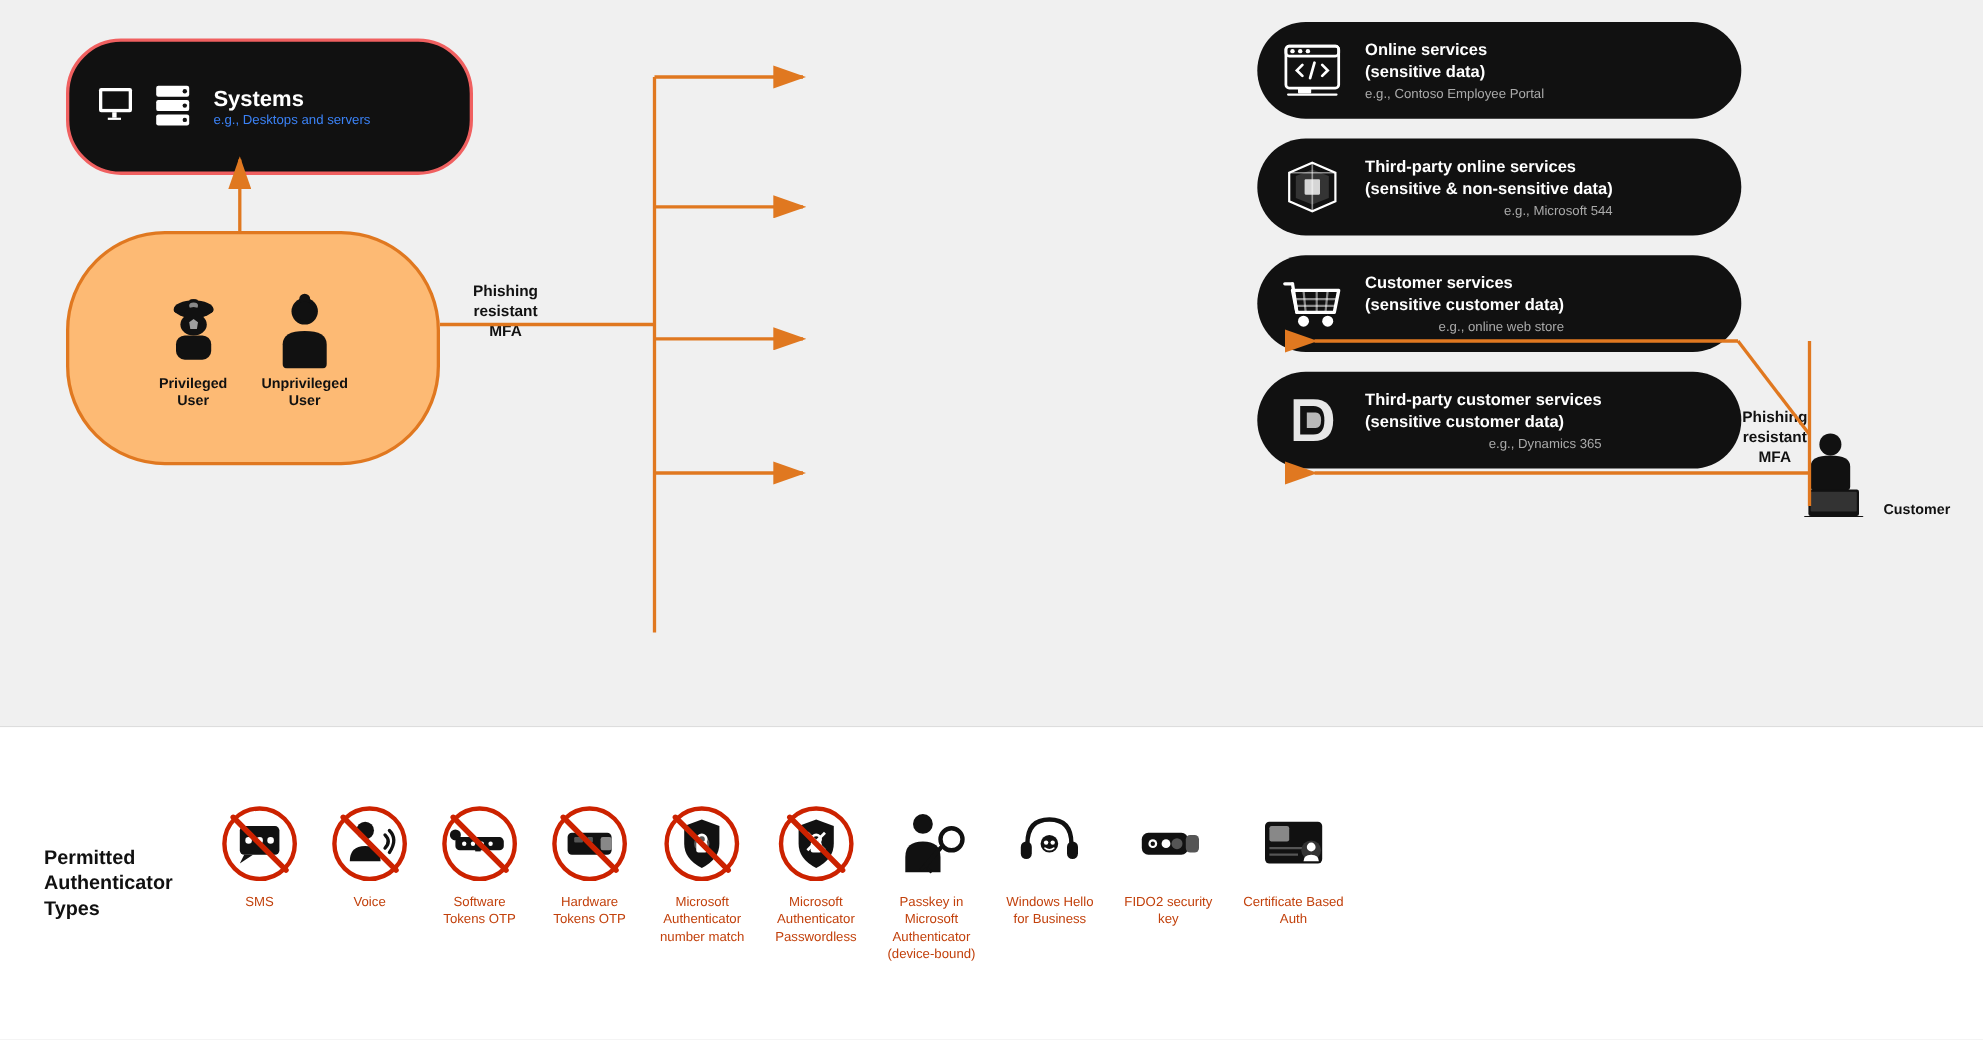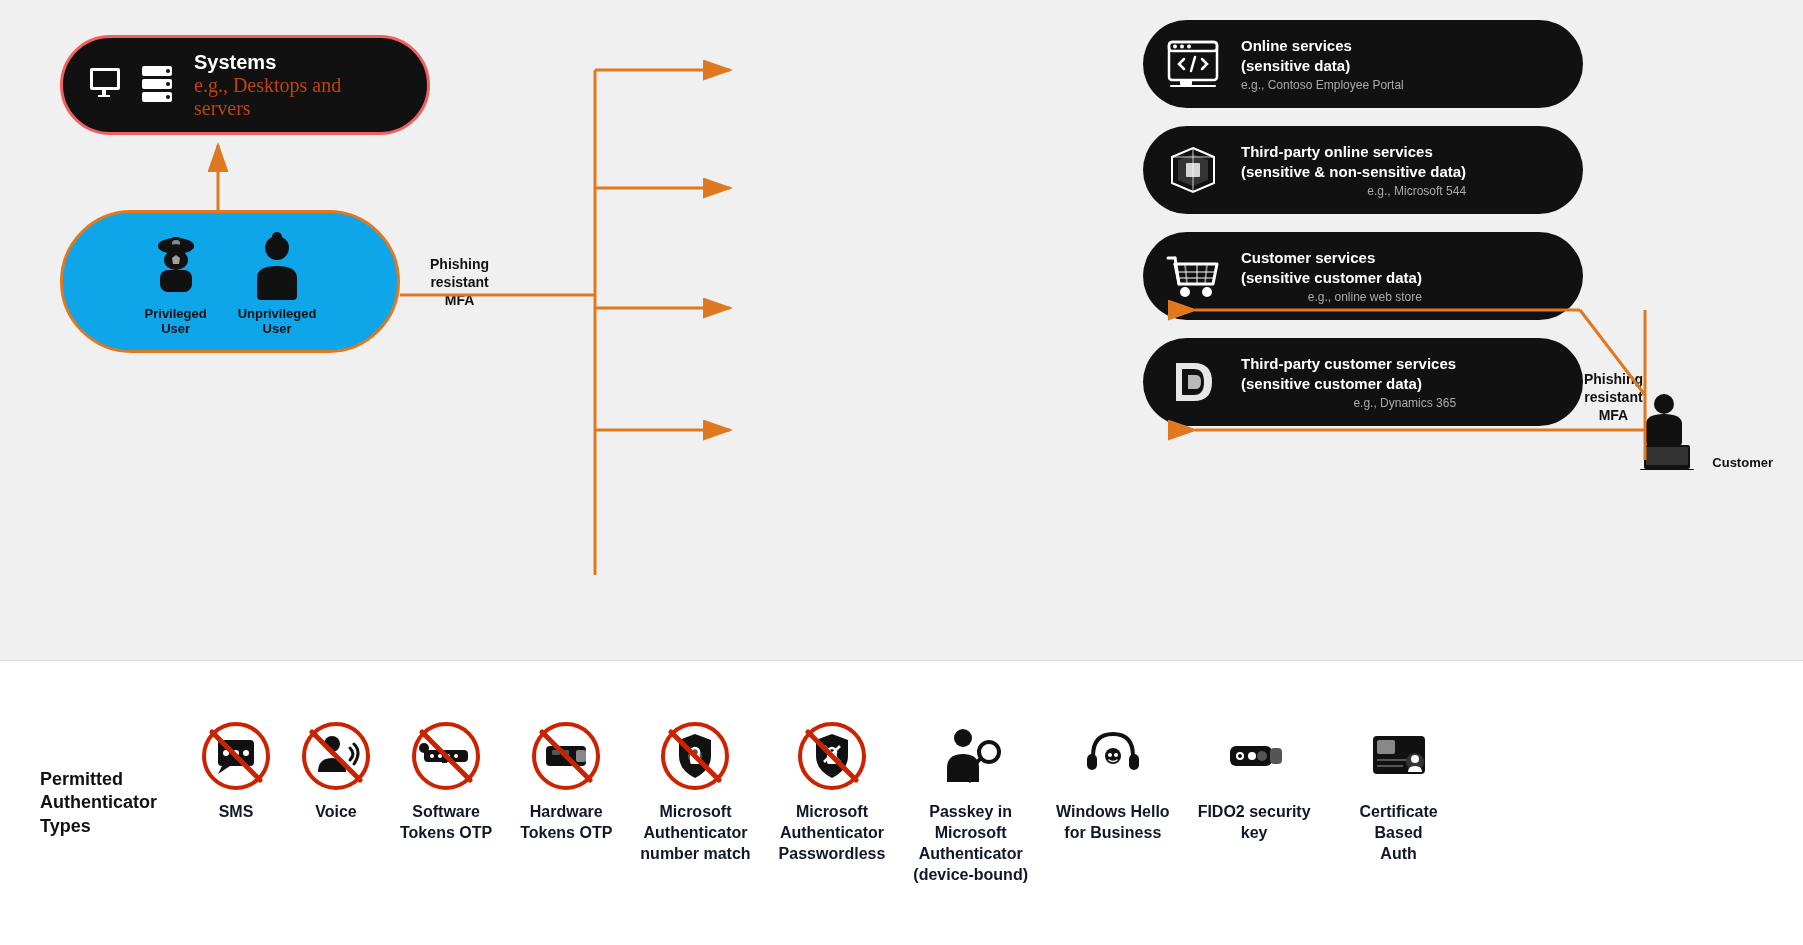--- a/index.html
+++ b/index.html
@@ -25,54 +25,53 @@
       height: 660px;
       background: #f0f0f0;
     }
 
     
     .systems-box {
       position: absolute;
       top: 35px;
       left: 60px;
       width: 370px;
-      height: 100px;
+      height: 124px;
       background: #111;
       border-radius: 50px;
       border: 3px solid #f06060;
       display: flex;
       align-items: center;
       padding: 0 25px;
       gap: 18px;
     }
     .systems-icons {
       display: flex;
       gap: 10px;
     }
     .systems-text h3 {
       color: #fff;
       font-size: 20px;
       font-weight: 700;
     }
     .systems-text p {
-      color: #c2410c;
-      font-size: 20px;
-      font-family: Liberation Serif, serif;
+      color: #3b82f6;
+      font-size: 12px;
     }
 
     
     .users-oval {
       position: absolute;
       top: 210px;
       left: 60px;
       width: 340px;
-      height: 143px;
+      height: 213px;
       border: 3px solid #e07820;
       border-radius: 90px;
-      background: #0ea5e9;
+      background: #fdba74;
       display: flex;
       align-items: center;
       justify-content: center;
       gap: 30px;
     }
     .user-item {
       display: flex;
       flex-direction: column;
       align-items: center;
       gap: 6px;
@@ -203,24 +202,24 @@
 
     .auth-item {
       display: flex;
       flex-direction: column;
       align-items: center;
       gap: 10px;
       max-width: 120px;
       text-align: center;
     }
     .auth-item-label {
-      font-size: 16px;
-      color: #0f172a;
+      font-size: 12px;
+      color: #c2410c;
       line-height: 1.3;
-      font-weight: 700;
+      font-weight: 400;
     }
 
     
     .prohibited-icon {
       width: 72px;
       height: 72px;
       position: relative;
       flex-shrink: 0;
     }
     .allowed-icon {

